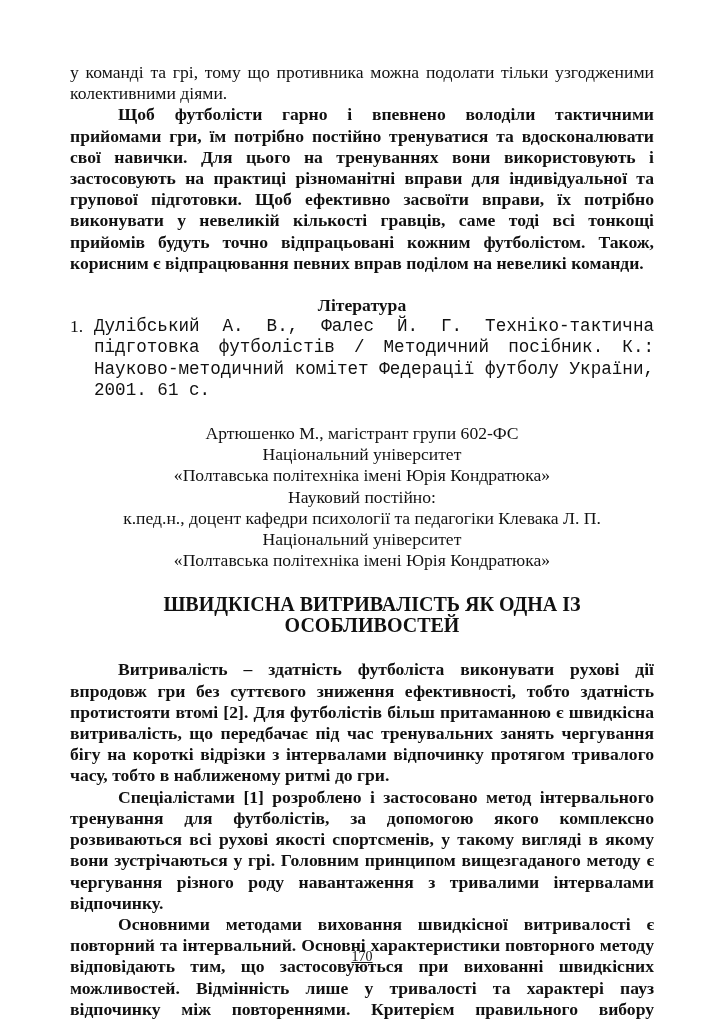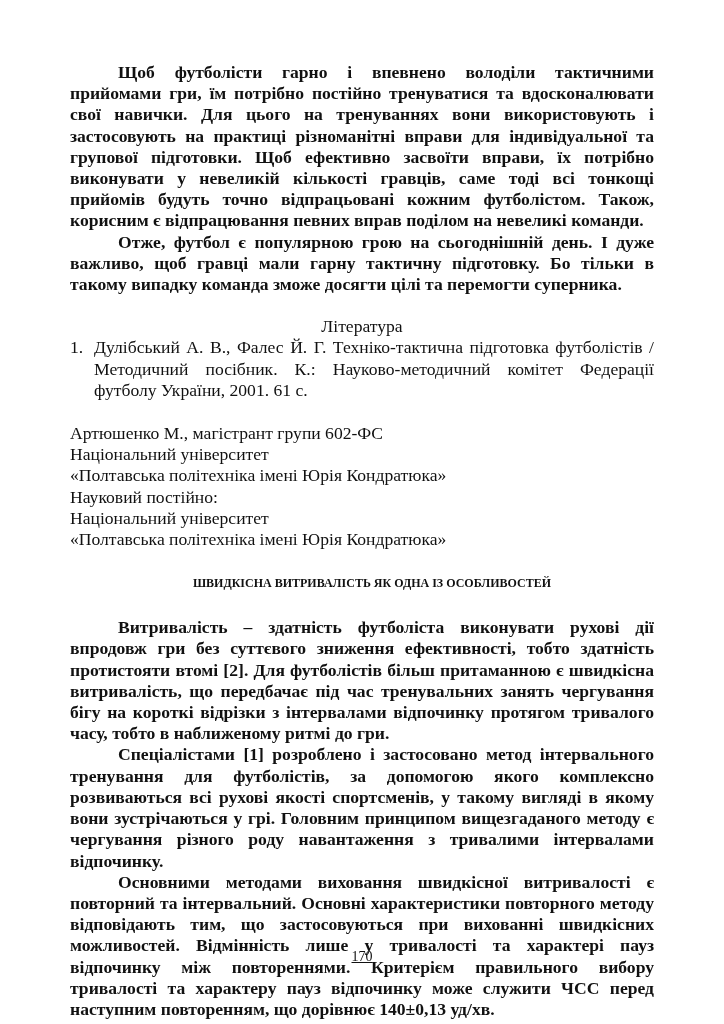--- a/index.html
+++ b/index.html
@@ -26,54 +26,55 @@
     p {
       margin: 0;
       text-align: justify;
     }
     .indent {
       text-indent: 48px;
       font-weight: bold;
     }
     .lit-heading {
       text-align: center;
-      font-weight: normal;
+      font-weight: bold;
       margin-top: 21px;
     }
     .lit-list {
       margin: 0;
       padding: 0;
       list-style: none;
     }
     .lit-item {
       display: flex;
       align-items: flex-start;
     }
     .lit-num {
       width: 24px;
       flex: 0 0 24px;
     }
     .lit-text {
       flex: 1;
       text-align: justify;
+      font-family: Liberation Mono, monospace;
     }
     .authors {
       margin-top: 22px;
       text-align: right;
     }
     .authors div {
-      text-align: left;
+      text-align: center;
     }
     .italic {
     }
     .article-title {
       margin-top: 23px;
       text-align: center;
       font-weight: bold;
-      font-size: 12px;
+      font-size: 20px;
       line-height: 21px;
       padding-left: 20px;
     }
     .article-body {
       margin-top: 23px;
     }
     .page-number {
       position: absolute;
       left: 0;
       width: 724px;
@@ -83,39 +84,40 @@
       line-height: 16px;
       text-decoration: underline;
     }
   </style>
 </head>
 <body>
 
 <div class="page">
 
   <section>
+    <p>у команді та грі, тому що противника можна подолати тільки узгодженими колективними діями.</p>
     <p class="indent">Щоб футболісти гарно і впевнено володіли тактичними прийомами гри, їм потрібно постійно тренуватися та вдосконалювати свої навички. Для цього на тренуваннях вони використовують і застосовують на практиці різноманітні вправи для індивідуальної та групової підготовки. Щоб ефективно засвоїти вправи, їх потрібно виконувати у невеликій кількості гравців, саме тоді всі тонкощі прийомів будуть точно відпрацьовані кожним футболістом. Також, корисним є відпрацювання певних вправ поділом на невеликі команди.</p>
-    <p class="indent">Отже, футбол є популярною грою на сьогоднішній день. І дуже важливо, щоб гравці мали гарну тактичну підготовку. Бо тільки в такому випадку команда зможе досягти цілі та перемогти суперника.</p>
   </section>
 
   <section>
     <div class="lit-heading">Література</div>
     <ol class="lit-list">
       <li class="lit-item">
         <span class="lit-num">1.</span>
         <span class="lit-text">Дулібський А. В., Фалес Й. Г. Техніко-тактична підготовка футболістів / Методичний посібник. К.: Науково-методичний комітет Федерації футболу України, 2001. 61 с.</span>
       </li>
     </ol>
   </section>
 
   <section class="authors">
     <div>Артюшенко М., магістрант групи 602-ФС</div>
     <div class="italic">Національний університет</div>
     <div class="italic">«Полтавська політехніка імені Юрія Кондратюка»</div>
     <div>Науковий постійно:</div>
+    <div>к.пед.н., доцент кафедри психології та педагогіки Клевака Л. П.</div>
     <div class="italic">Національний університет</div>
     <div class="italic">«Полтавська політехніка імені Юрія Кондратюка»</div>
   </section>
 
   <section>
     <div class="article-title">
       <div>ШВИДКІСНА ВИТРИВАЛІСТЬ ЯК ОДНА ІЗ ОСОБЛИВОСТЕЙ</div>
     </div>
     <div class="article-body">
       <p class="indent">Витривалість – здатність футболіста виконувати рухові дії впродовж гри без суттєвого зниження ефективності, тобто здатність протистояти втомі [2]. Для футболістів більш притаманною є швидкісна витривалість, що передбачає під час тренувальних занять чергування бігу на короткі відрізки з інтервалами відпочинку протягом тривалого часу, тобто в наближеному ритмі до гри.</p>

